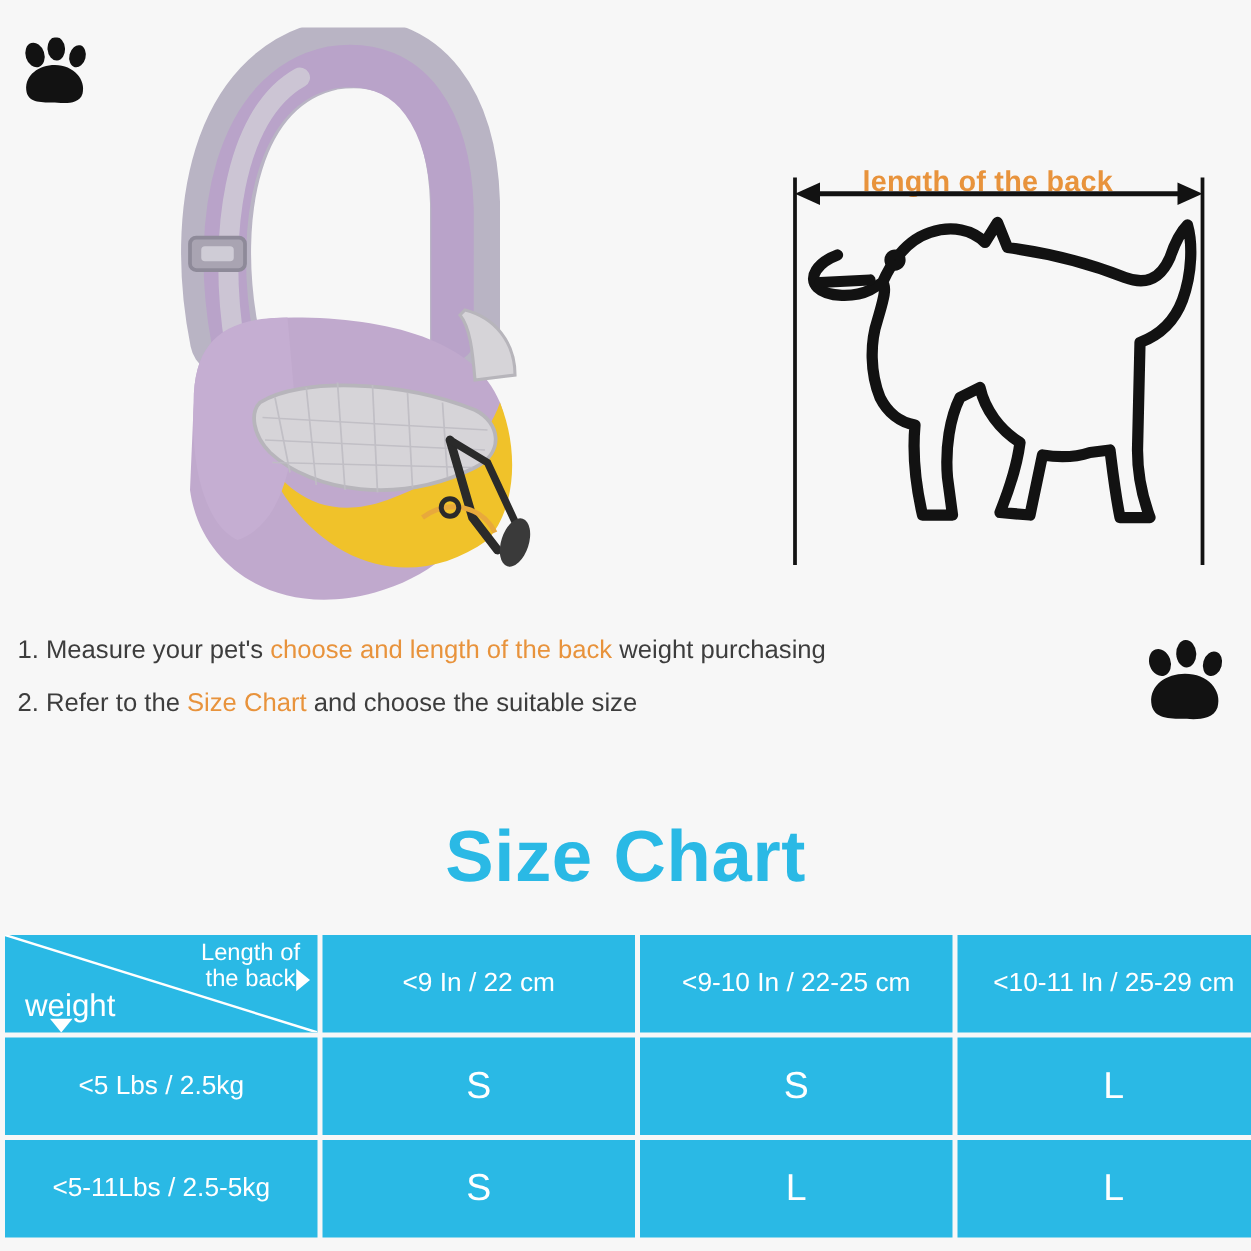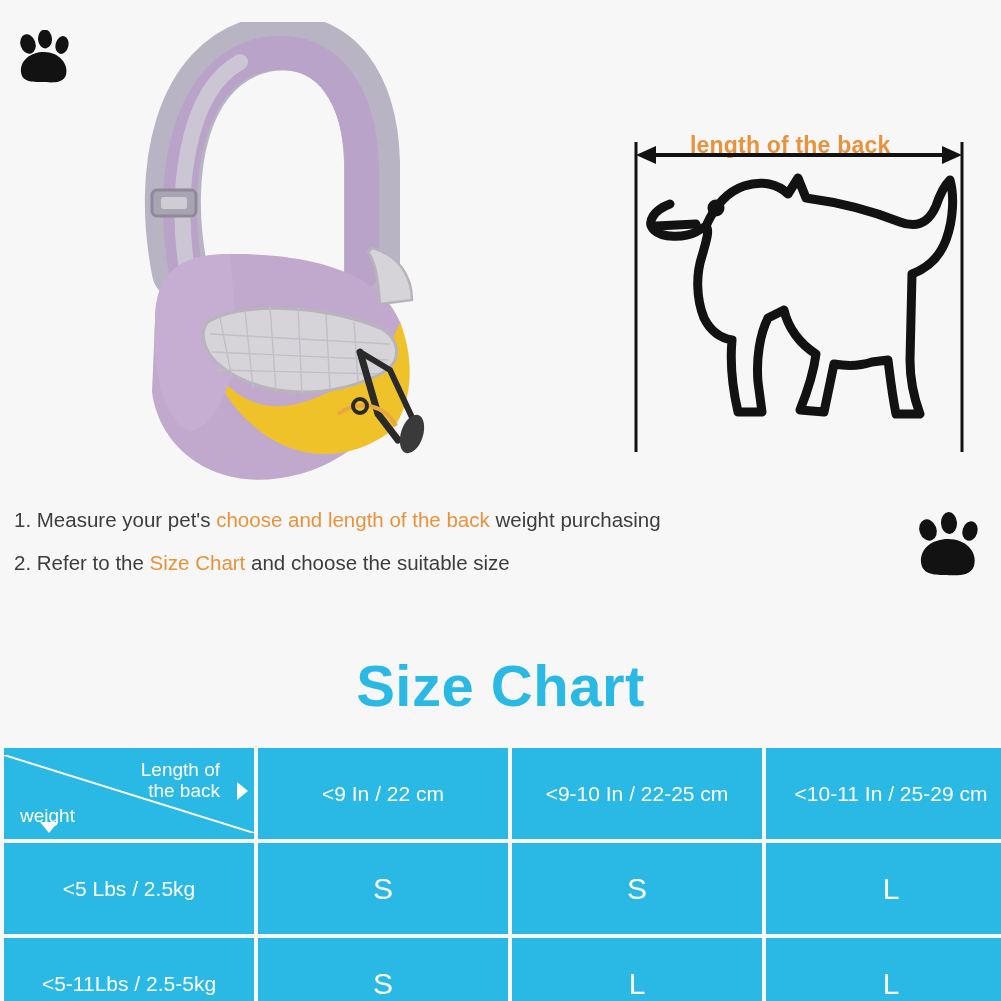--- a/index.html
+++ b/index.html
@@ -95,21 +95,21 @@
     border-collapse: separate;
     border-spacing: 4px;
     table-layout: fixed;
   }
   .size-table td {
     background: #2ab9e5;
     color: #ffffff;
     text-align: center;
     vertical-align: middle;
     font-size: 21px;
-    height: 91px;
+    height: 78px;
     padding: 0;
   }
   .size-table td.size-cell {
     font-size: 30px;
   }
   .col-head { width: 250px; }
   .col-data { width: 250px; }
 
   
   .corner {
@@ -119,41 +119,41 @@
   }
   .corner .diag {
     position: absolute;
     left: 0; top: 0;
     width: 100%; height: 100%;
   }
   .corner .weight-word {
     position: absolute;
     left: 16px;
     bottom: 8px;
-    font-size: 19px;
+    font-size: 25px;
     color: #ffffff;
     line-height: 1;
   }
   .corner .weight-arrow {
     position: absolute;
     left: 36px;
     bottom: 0px;
     width: 0; height: 0;
     border-left: 9px solid transparent;
     border-right: 9px solid transparent;
     border-top: 11px solid #ffffff;
   }
   .corner .len-word {
     position: absolute;
-    right: 34px;
+    right: 14px;
     top: 4px;
     font-size: 19px;
     color: #ffffff;
     line-height: 1.12;
-    text-align: right;
+    text-align: center;
   }
   .corner .len-arrow {
     position: absolute;
     right: 6px;
     top: 27px;
     width: 0; height: 0;
     border-top: 9px solid transparent;
     border-bottom: 9px solid transparent;
     border-left: 11px solid #ffffff;
   }

